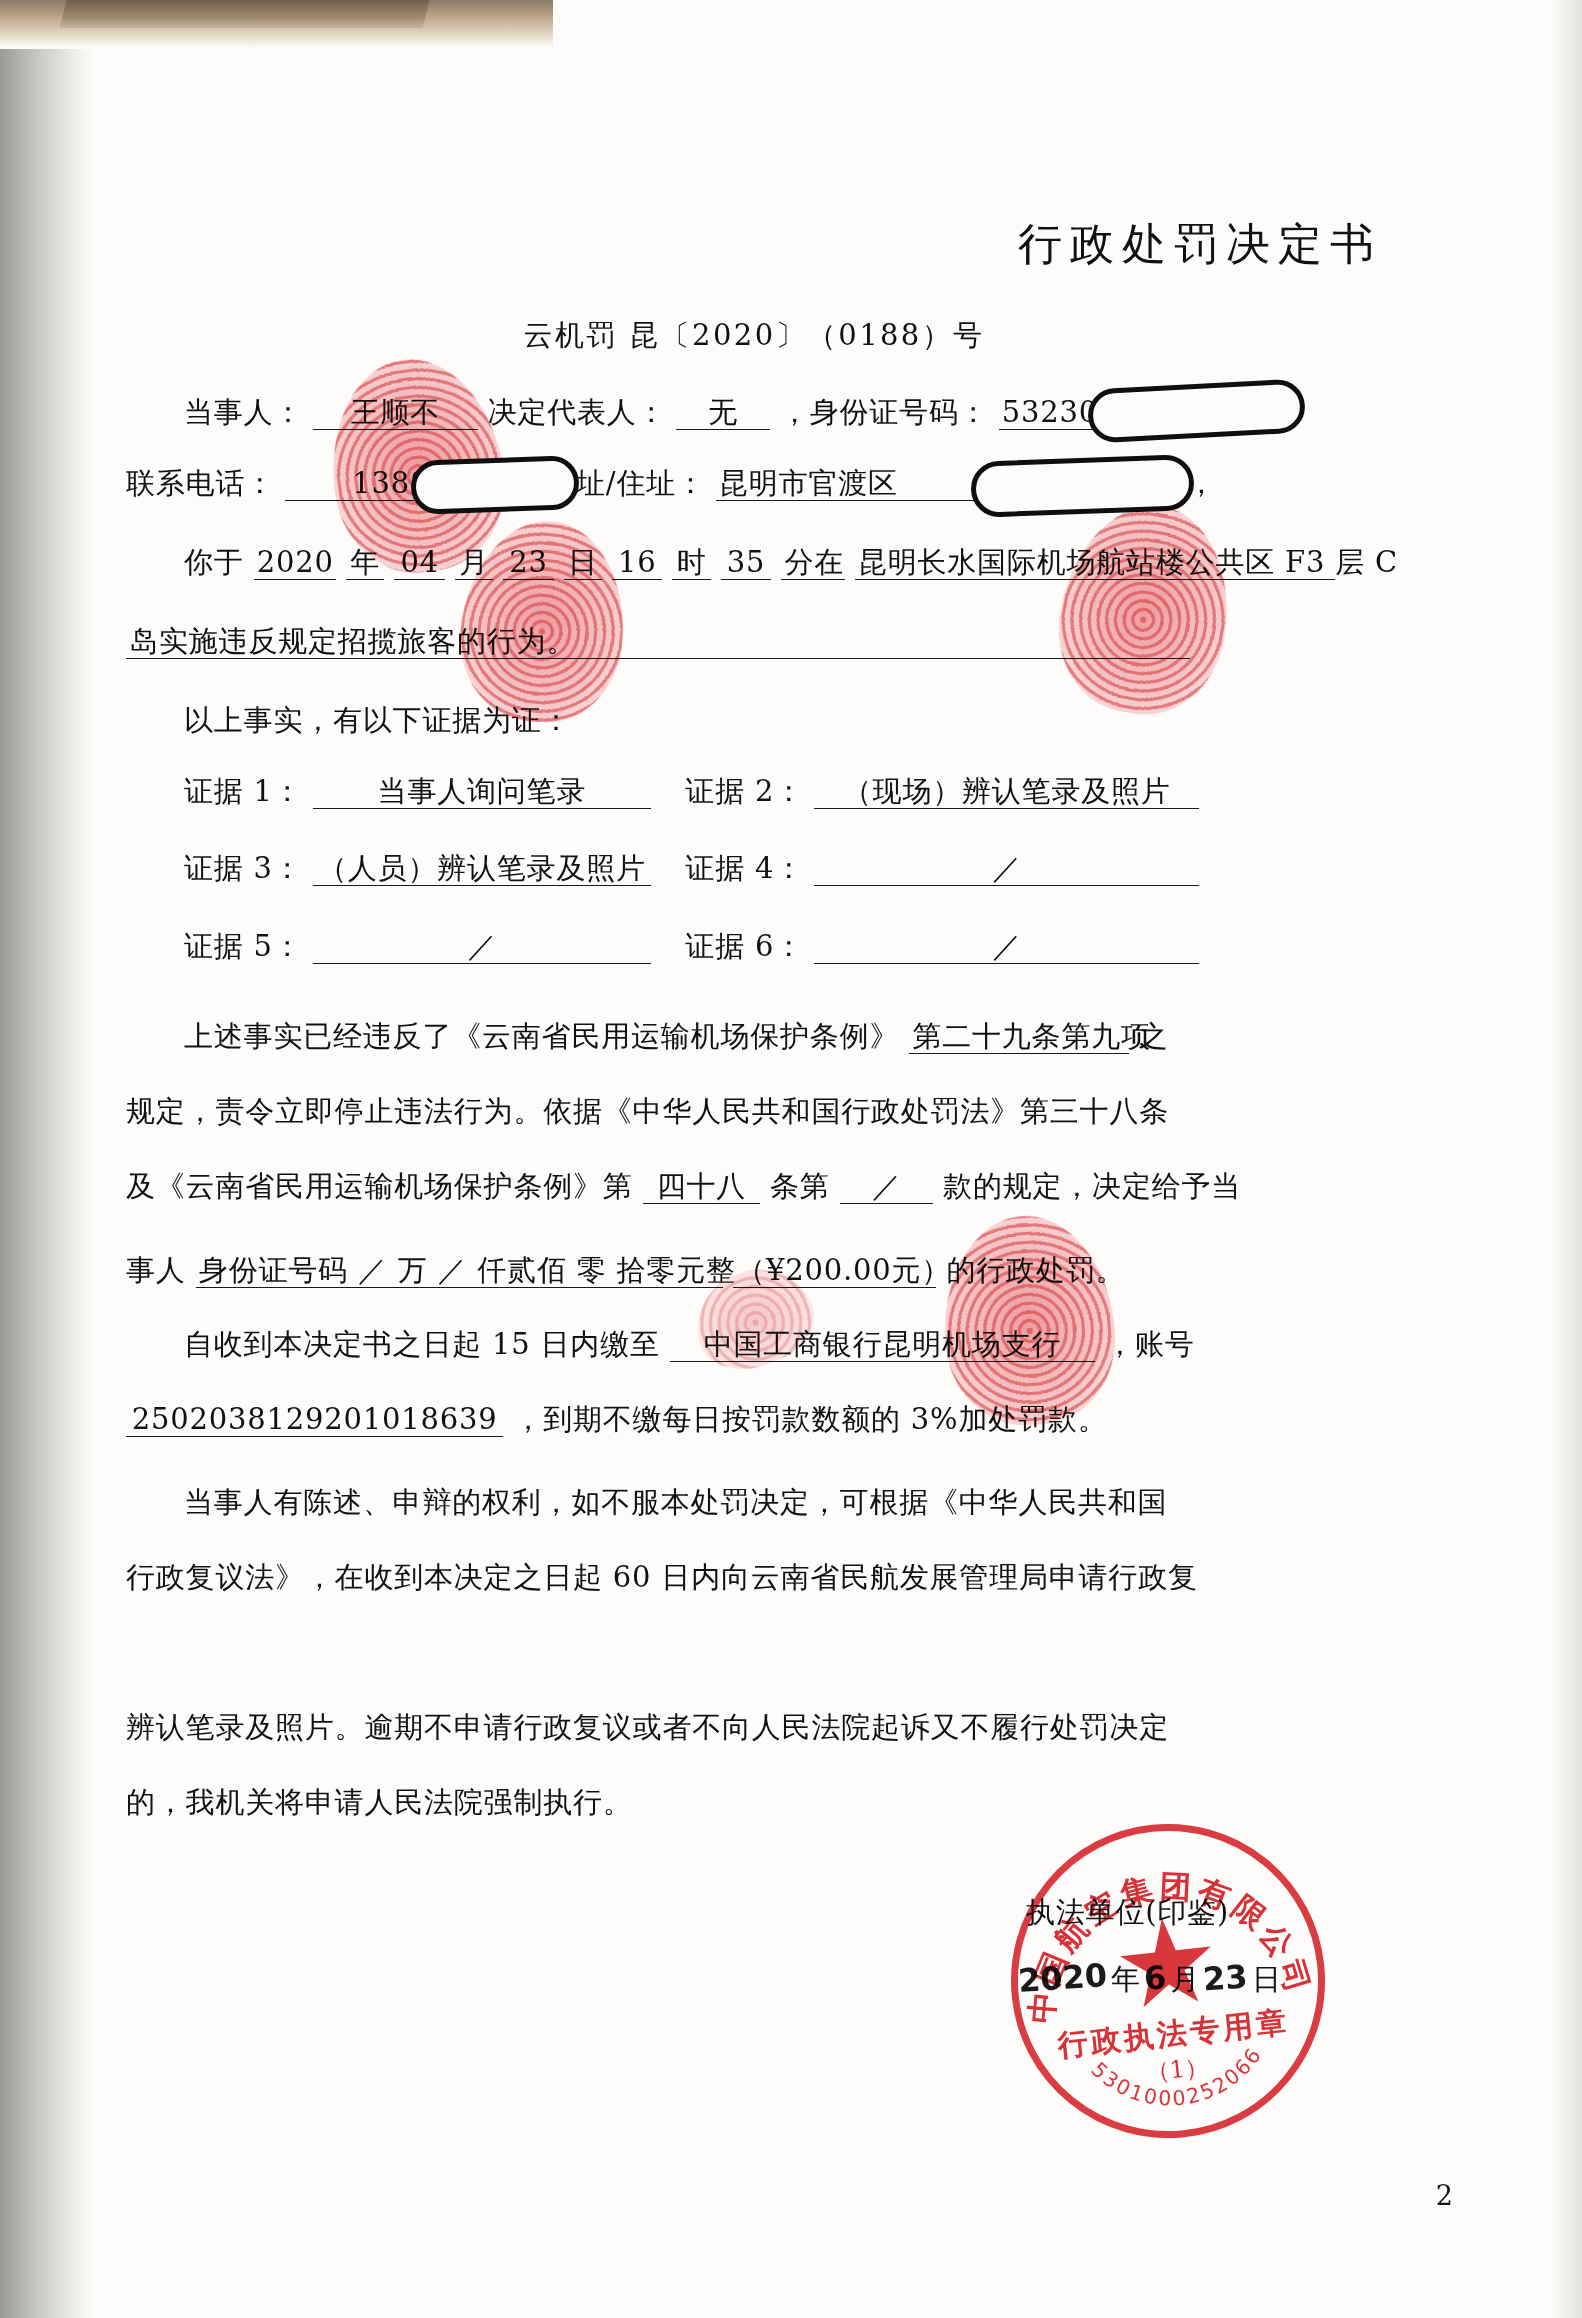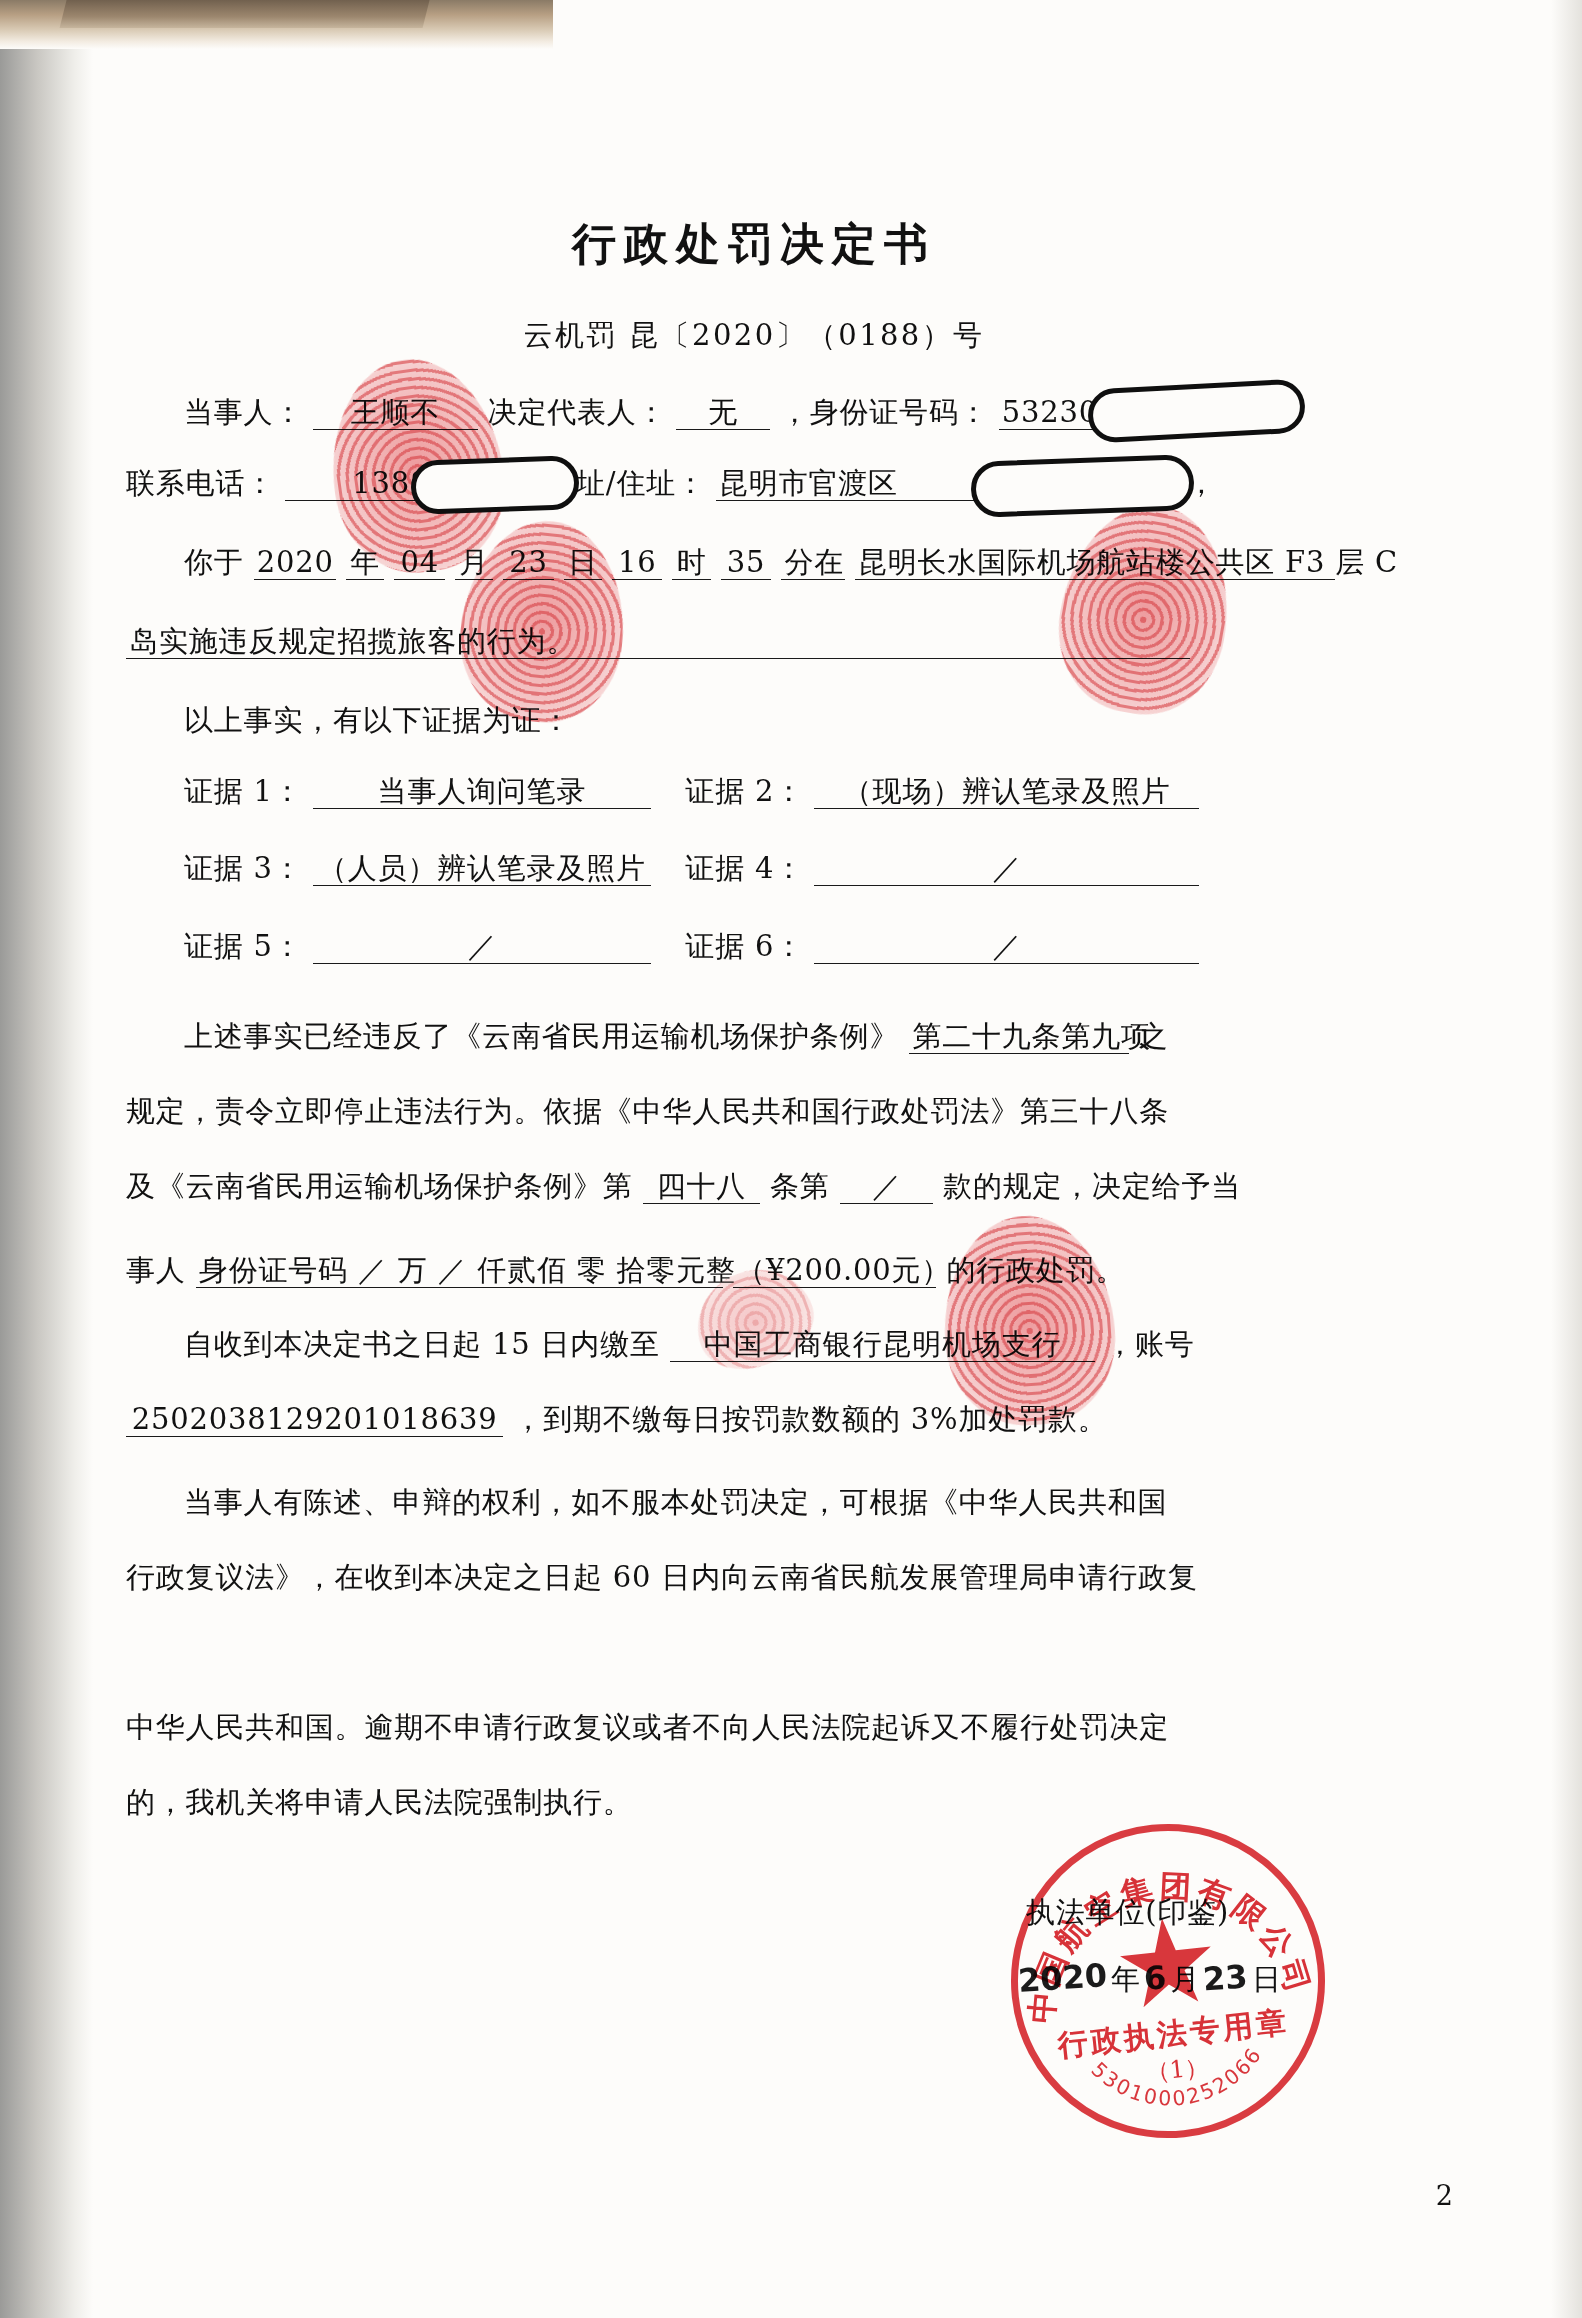--- a/index.html
+++ b/index.html
@@ -50,23 +50,23 @@
     left: 126px;
     top: 0;
     width: 1390px;
     height: 2319px;
   }
   .title {
     position: absolute;
     top: 215px;
     left: 0;
     width: 1256px;
-    text-align: center;
-    font-family: "DejaVu Serif", "Liberation Serif", serif;
-    font-weight: bold;
+    text-align: right;
+    font-family: "DejaVu Serif", "Liberation Serif", serif;
+    font-weight: normal;
     font-size: 44px;
     letter-spacing: 8px;
   }
   .docnum {
     position: absolute;
     top: 316px;
     left: 0;
     width: 1256px;
     text-align: center;
     font-family: "DejaVu Serif", "Liberation Serif", serif;
@@ -312,21 +312,21 @@
       <span>，账号</span>
     </div>
 
     <div class="line" style="top: 1402px;">
       <span class="u" style="width: 371px;">2502038129201018639</span>
       <span>，到期不缴每日按罚款数额的 3%加处罚款。</span>
     </div>
 
     <div class="line ind" style="top: 1485px;">当事人有陈述、申辩的权利，如不服本处罚决定，可根据《中华人民共和国</div>
     <div class="line" style="top: 1560px;">行政复议法》，在收到本决定之日起 60 日内向云南省民航发展管理局申请行政复</div>
-    <div class="line" style="top: 1710px;">中华人民共和国。逾期不申请行政复议或者不向人民法院起诉又不履行处罚决定</div>
+    <div class="line" style="top: 1710px;">辨认笔录及照片。逾期不申请行政复议或者不向人民法院起诉又不履行处罚决定</div>
     <div class="line" style="top: 1785px;">的，我机关将申请人民法院强制执行。</div>
 
     <div class="line" style="top: 1895px; left: 900px; width: 474px;">执法单位(印鉴)</div>
 
     <div class="handwritten" style="top: 1959px; left: 892px;">
       <span class="hw-ink">2020</span>
       <span style="font-size:29px;">年</span>
       <span class="hw-ink">6</span>
       <span style="font-size:29px;">月</span>
       <span class="hw-ink">23</span>

